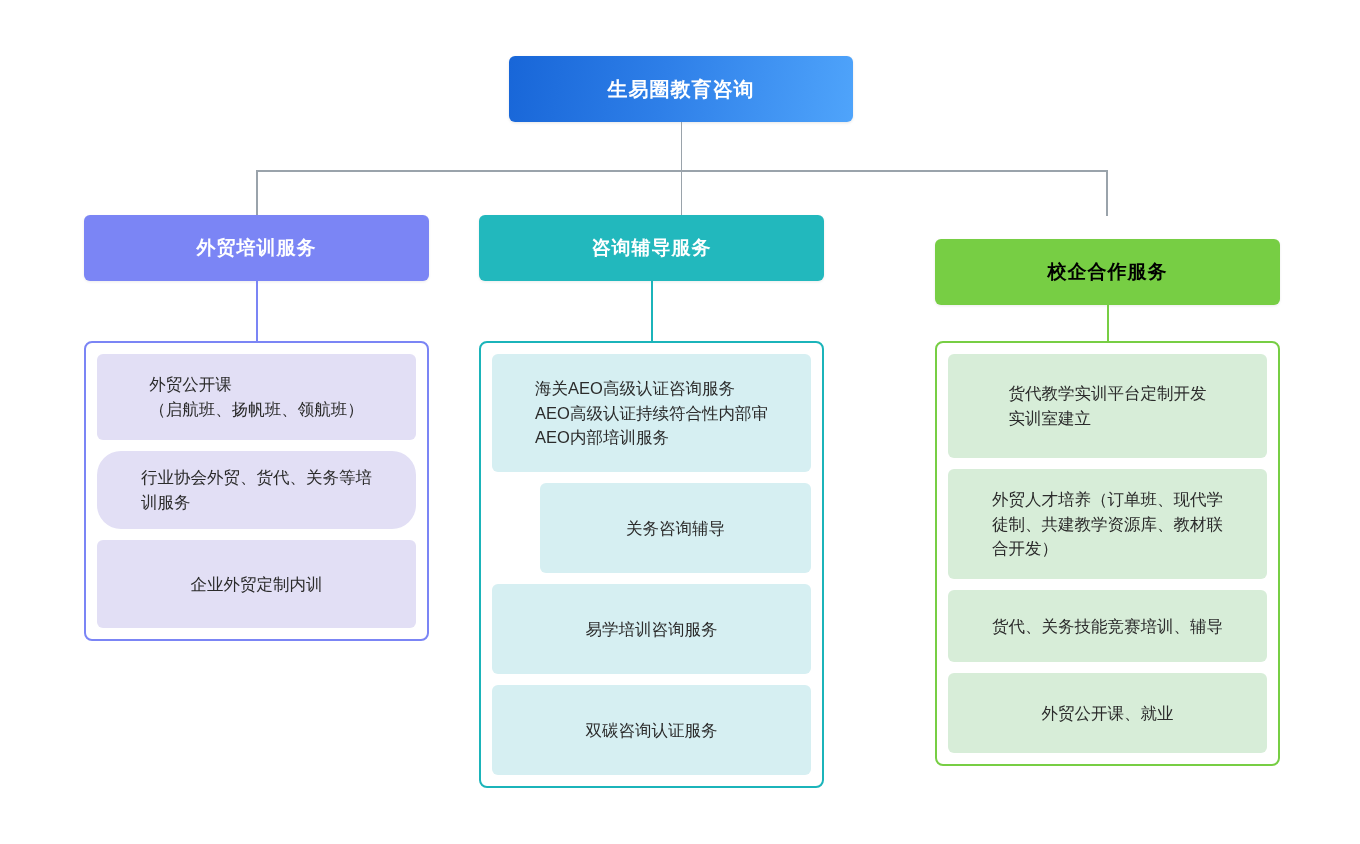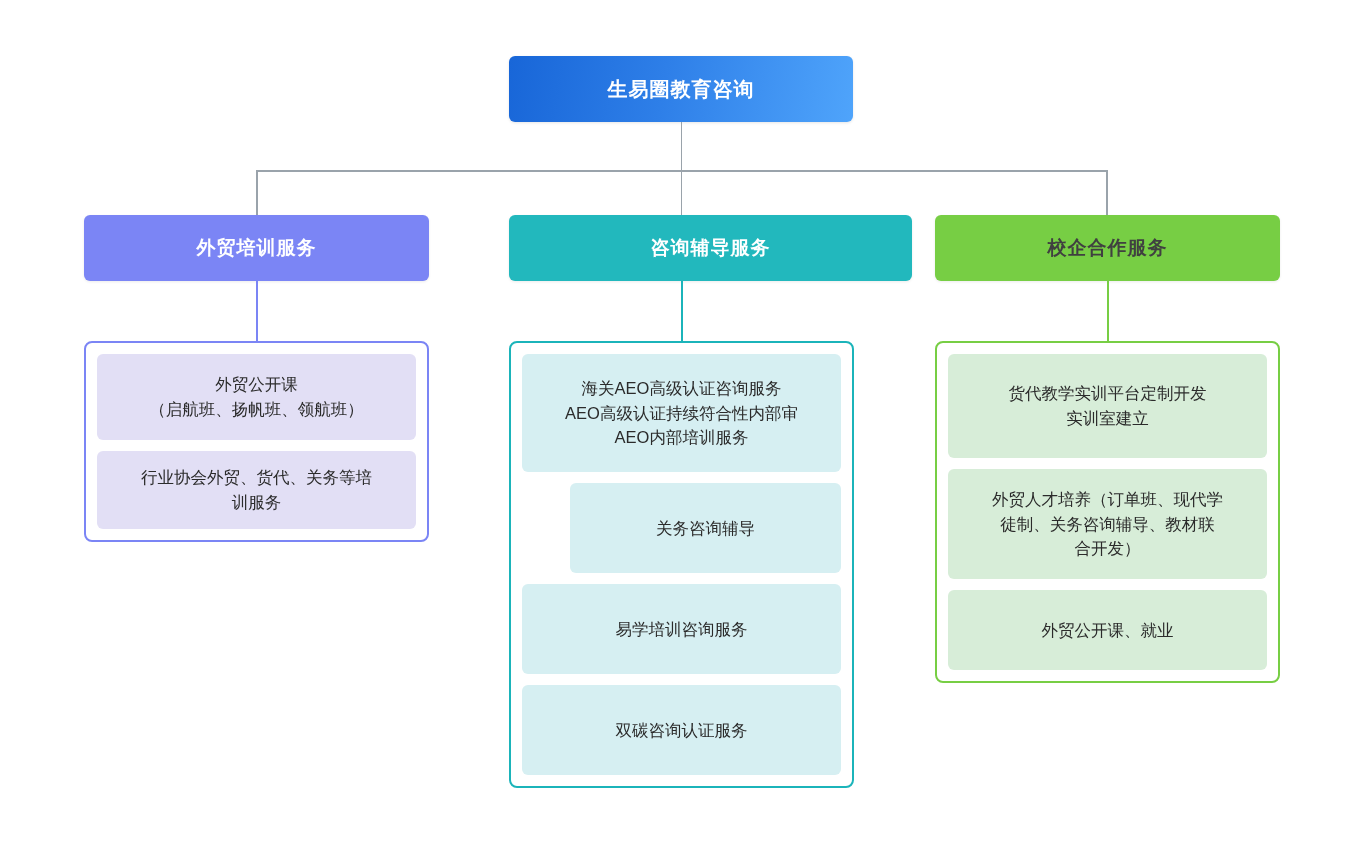--- a/index.html
+++ b/index.html
@@ -52,21 +52,21 @@
     box-shadow: 0 1px 3px rgba(0,0,0,0.10);
   }
 
   
   .column {
     position: absolute;
     top: 215px;
     width: 345px;
   }
   .column.col-0 { left: 84px; }
-  .column.col-1 { left: 509px; width: 403px; }
+  .column.col-1 { left: 479px; width: 345px; }
   .column.col-2 { left: 935px; width: 345px; }
 
   .col-header {
     height: 66px;
     border-radius: 6px;
     display: flex;
     align-items: center;
     justify-content: center;
     color: #ffffff;
     font-size: 19px;
@@ -88,33 +88,33 @@
     display: flex;
     flex-direction: column;
     gap: 11px;
   }
 
   .card {
     border-radius: 6px;
     display: flex;
     align-items: center;
     justify-content: center;
-    text-align: center;
+    text-align: left;
     color: #2b2b2b;
     font-size: 16.5px;
     line-height: 1.5;
     padding: 10px 12px;
     box-sizing: border-box;
     white-space: pre-line;
   }
 
   
   .col-0 .card.h-a { height: 86px; }
   .col-0 .card.h-b { height: 88px; }
-  .col-0 .card.h-c { height: 78px; }
+  .col-0 .card.h-c { height: 78px; border-radius: 24px; }
   .col-0 .card.h-d { height: 88px; }
 
   
   .col-1 .card.h-a { height: 118px; }
   .col-1 .card.h-b { height: 90px; margin-left: 48px; }
   .col-1 .card.h-c { height: 90px; }
   .col-1 .card.h-d { height: 90px; }
 
   
   .col-2 .card.h-a { height: 104px; }
@@ -136,42 +136,44 @@
   <div class="conn conn-v" style="left: 1106px; top: 170px; height: 46px; background: rgb(154, 163, 171);"></div>
 
   <div class="column col-0">
     <div class="col-header" style="background: rgb(123, 133, 245); color: rgb(255, 255, 255);">外贸培训服务</div>
     <div class="conn-col" style="left: 171.5px; top: 66px; height: 61px; background: rgb(123, 133, 245);"></div>
     <div class="col-body" style="border-color: rgb(123, 133, 245);">
       <div class="card h-a" style="background: rgb(226, 223, 245);">外贸公开课
 （启航班、扬帆班、领航班）</div>
       <div class="card h-c" style="background: rgb(226, 223, 245);">行业协会外贸、货代、关务等培
 训服务</div>
+      <div class="card h-d" style="background: rgb(226, 223, 245);">企业外贸定制内训</div>
     </div>
   </div>
 
   <div class="column col-1">
     <div class="col-header" style="background: rgb(34, 184, 189); color: rgb(255, 255, 255);">咨询辅导服务</div>
     <div class="conn-col" style="left: 171.5px; top: 66px; height: 61px; background: rgb(27, 180, 186);"></div>
     <div class="col-body" style="border-color: rgb(27, 180, 186);">
       <div class="card h-a" style="background: rgb(214, 239, 242);">海关AEO高级认证咨询服务
 AEO高级认证持续符合性内部审
 AEO内部培训服务</div>
       <div class="card h-b" style="background: rgb(214, 239, 242);">关务咨询辅导</div>
       <div class="card h-d" style="background: rgb(214, 239, 242);">易学培训咨询服务</div>
       <div class="card h-c" style="background: rgb(214, 239, 242);">双碳咨询认证服务</div>
     </div>
   </div>
 
   <div class="column col-2">
-    <div class="col-header" style="background: rgb(119, 206, 68); color: #404040;">校企合作服务</div>
+    <div class="col-header" style="background: rgb(119, 206, 68); color: #000000; margin-top: 24px;">校企合作服务</div>
     <div class="conn-col" style="left: 171.5px; top: 66px; height: 61px; background: rgb(119, 206, 68);"></div>
     <div class="col-body" style="border-color: rgb(119, 206, 68);">
       <div class="card h-a" style="background: rgb(215, 237, 216);">货代教学实训平台定制开发
 实训室建立</div>
       <div class="card h-b" style="background: rgb(215, 237, 216);">外贸人才培养（订单班、现代学
-徒制、关务咨询辅导、教材联
+徒制、共建教学资源库、教材联
 合开发）</div>
+      <div class="card h-c" style="background: rgb(215, 237, 216);">货代、关务技能竞赛培训、辅导</div>
       <div class="card h-d" style="background: rgb(215, 237, 216);">外贸公开课、就业</div>
     </div>
   </div>
 
 </div>
 
 </body></html>

